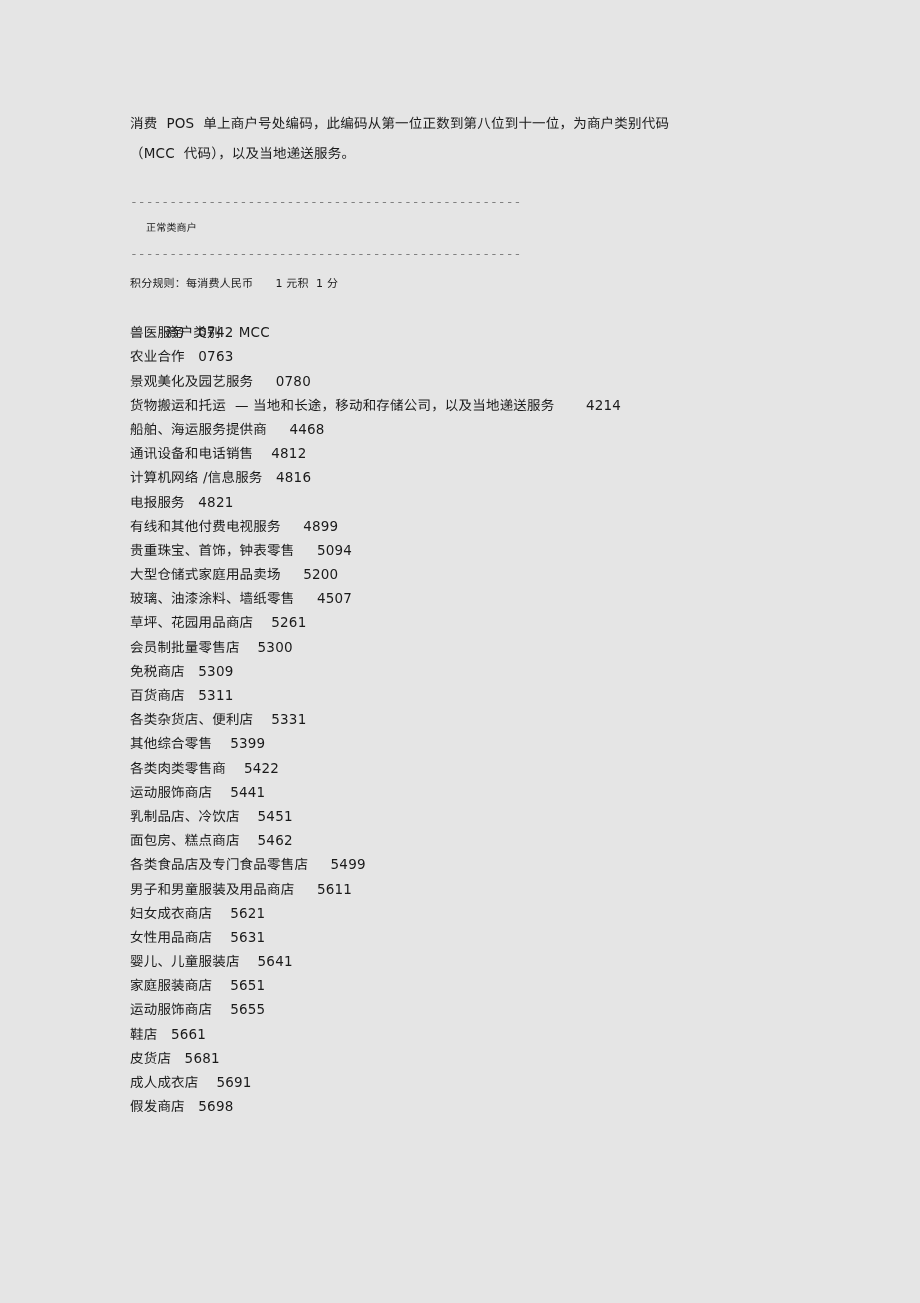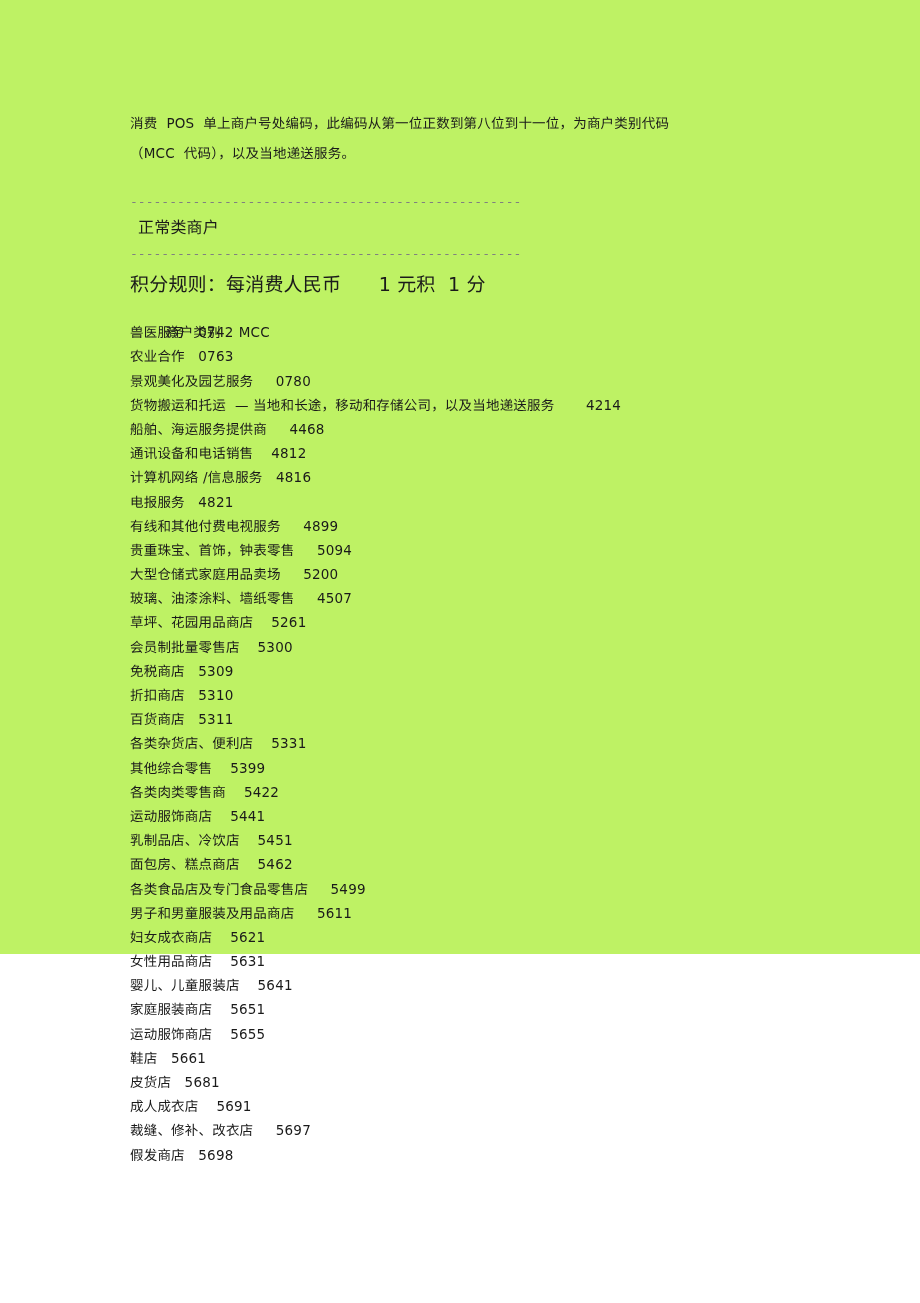--- a/index.html
+++ b/index.html
@@ -14,22 +14,22 @@
     overflow: hidden;
     font-family: "DejaVu Sans", "Liberation Sans", sans-serif;
     color: #1a1a1a;
     -webkit-font-smoothing: antialiased;
   }
   .page {
     position: absolute;
     left: 0;
     top: 0;
     width: 920px;
-    height: 954px;
-    background: #bef264;
+    height: 1303px;
+    background: #e5e5e5;
   }
   .content {
     position: absolute;
     left: 130px;
     top: 108px;
     width: 700px;
   }
   
   .intro {
     font-size: 13.5px;
@@ -49,29 +49,29 @@
     color: #808080;
     letter-spacing: 0px;
     width: 390px;
     overflow: hidden;
     white-space: nowrap;
     font-family: "DejaVu Sans Mono", "Liberation Mono", monospace;
     height: 16px;
   }
   .rule-gap-top { margin-top: 26px; }
   .section-title {
-    font-size: 16px;
+    font-size: 10px;
     line-height: 30px;
     color: #1a1a1a;
-    margin: 3px 0 3px 8px;
+    margin: 3px 0 3px 16px;
     letter-spacing: 0.2px;
   }
   .rule-gap-bottom { margin-bottom: 10px; }
   .scoring-rule {
-    font-size: 19px;
+    font-size: 11px;
     line-height: 24px;
     color: #1a1a1a;
     white-space: pre;
     letter-spacing: 0.2px;
   }
   
   .mcc-list {
     margin-top: 0px;
   }
   .mcc-row {
@@ -118,36 +118,34 @@
         <div class="mcc-row"><span class="label">通讯设备和电话销售</span><span class="gap">    </span><span class="code">4812</span></div>
         <div class="mcc-row"><span class="label">计算机网络 /信息服务</span><span class="gap">   </span><span class="code">4816</span></div>
         <div class="mcc-row"><span class="label">电报服务</span><span class="gap">   </span><span class="code">4821</span></div>
         <div class="mcc-row"><span class="label">有线和其他付费电视服务</span><span class="gap">     </span><span class="code">4899</span></div>
         <div class="mcc-row"><span class="label">贵重珠宝、首饰，钟表零售</span><span class="gap">     </span><span class="code">5094</span></div>
         <div class="mcc-row"><span class="label">大型仓储式家庭用品卖场</span><span class="gap">     </span><span class="code">5200</span></div>
         <div class="mcc-row"><span class="label">玻璃、油漆涂料、墙纸零售</span><span class="gap">     </span><span class="code">4507</span></div>
         <div class="mcc-row"><span class="label">草坪、花园用品商店</span><span class="gap">    </span><span class="code">5261</span></div>
         <div class="mcc-row"><span class="label">会员制批量零售店</span><span class="gap">    </span><span class="code">5300</span></div>
         <div class="mcc-row"><span class="label">免税商店</span><span class="gap">   </span><span class="code">5309</span></div>
-        <div class="mcc-row"><span class="label">折扣商店</span><span class="gap">   </span><span class="code">5310</span></div>
         <div class="mcc-row"><span class="label">百货商店</span><span class="gap">   </span><span class="code">5311</span></div>
         <div class="mcc-row"><span class="label">各类杂货店、便利店</span><span class="gap">    </span><span class="code">5331</span></div>
         <div class="mcc-row"><span class="label">其他综合零售</span><span class="gap">    </span><span class="code">5399</span></div>
         <div class="mcc-row"><span class="label">各类肉类零售商</span><span class="gap">    </span><span class="code">5422</span></div>
         <div class="mcc-row"><span class="label">运动服饰商店</span><span class="gap">    </span><span class="code">5441</span></div>
         <div class="mcc-row"><span class="label">乳制品店、冷饮店</span><span class="gap">    </span><span class="code">5451</span></div>
         <div class="mcc-row"><span class="label">面包房、糕点商店</span><span class="gap">    </span><span class="code">5462</span></div>
         <div class="mcc-row"><span class="label">各类食品店及专门食品零售店</span><span class="gap">     </span><span class="code">5499</span></div>
         <div class="mcc-row"><span class="label">男子和男童服装及用品商店</span><span class="gap">     </span><span class="code">5611</span></div>
         <div class="mcc-row"><span class="label">妇女成衣商店</span><span class="gap">    </span><span class="code">5621</span></div>
         <div class="mcc-row"><span class="label">女性用品商店</span><span class="gap">    </span><span class="code">5631</span></div>
         <div class="mcc-row"><span class="label">婴儿、儿童服装店</span><span class="gap">    </span><span class="code">5641</span></div>
         <div class="mcc-row"><span class="label">家庭服装商店</span><span class="gap">    </span><span class="code">5651</span></div>
         <div class="mcc-row"><span class="label">运动服饰商店</span><span class="gap">    </span><span class="code">5655</span></div>
         <div class="mcc-row"><span class="label">鞋店</span><span class="gap">   </span><span class="code">5661</span></div>
         <div class="mcc-row"><span class="label">皮货店</span><span class="gap">   </span><span class="code">5681</span></div>
         <div class="mcc-row"><span class="label">成人成衣店</span><span class="gap">    </span><span class="code">5691</span></div>
-        <div class="mcc-row"><span class="label">裁缝、修补、改衣店</span><span class="gap">     </span><span class="code">5697</span></div>
         <div class="mcc-row"><span class="label">假发商店</span><span class="gap">   </span><span class="code">5698</span></div>
       </div>
 
   </div>
 </div>
 
 </body></html>

